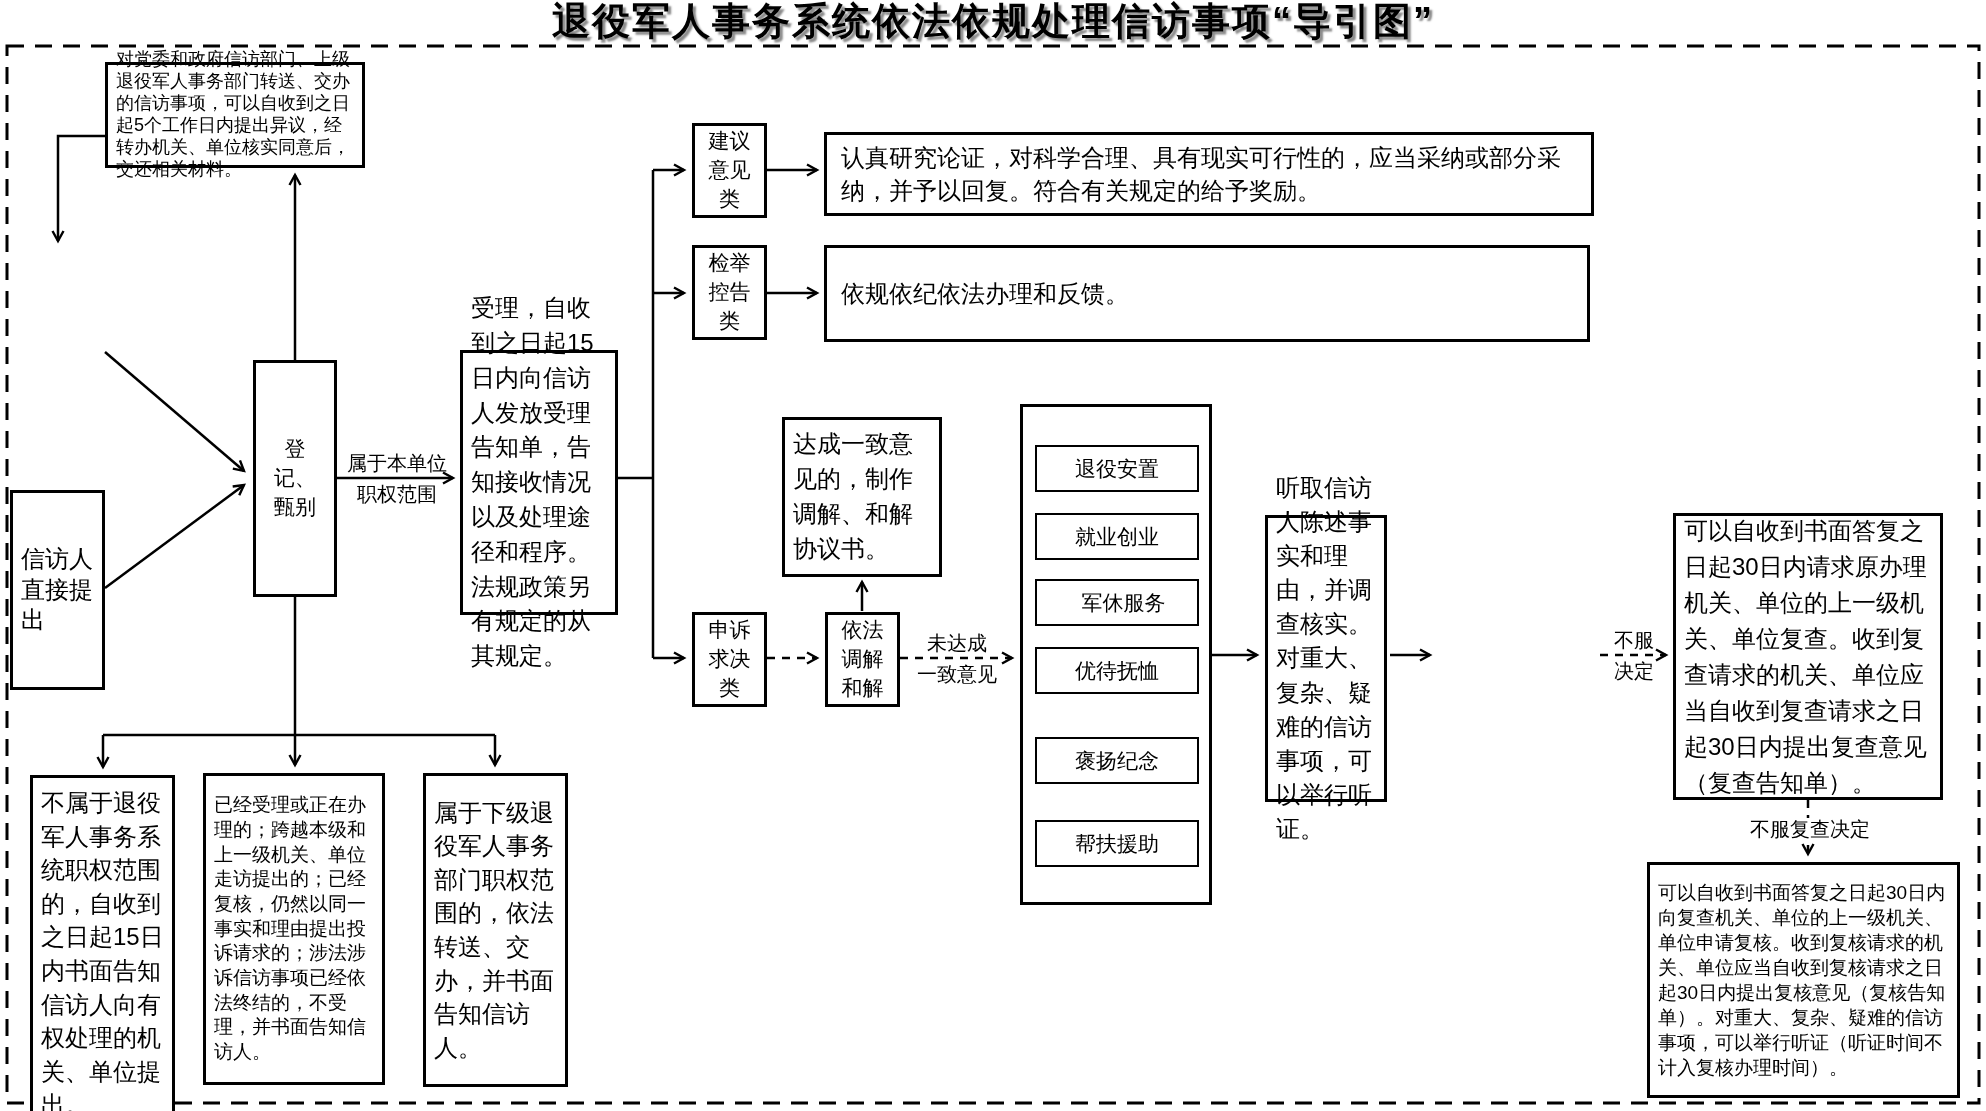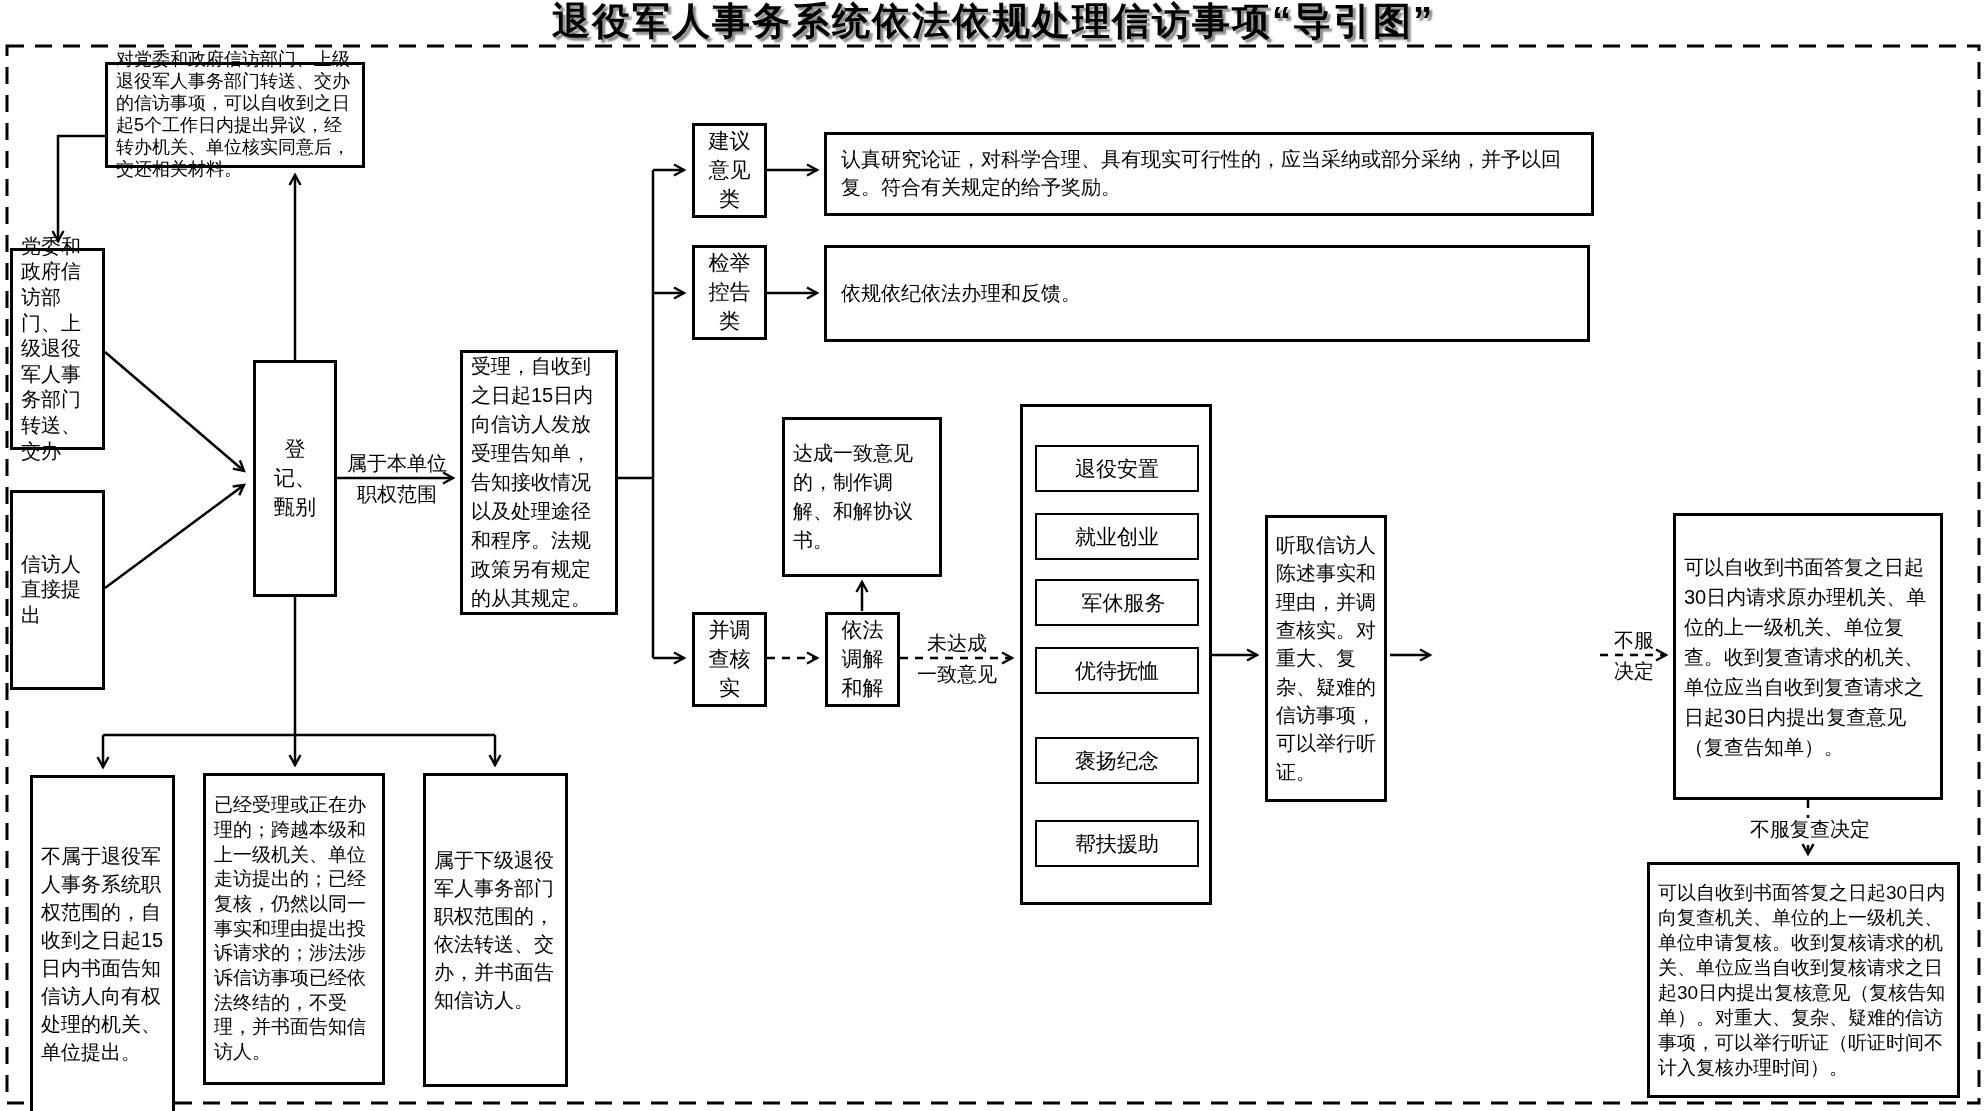--- a/index.html
+++ b/index.html
@@ -18,21 +18,21 @@
     letter-spacing:2px;
     text-shadow:3px 3px 2px #8a8a8a;
   }
   svg.lines{position:absolute;left:0;top:0;z-index:1;}
   .box{
     position:absolute;z-index:2;
     background:#fff;
     border:3px solid #000;
     box-sizing:border-box;
     display:flex;align-items:center;justify-content:center;
-    font-size:20px;line-height:1.38;
+    font-size:24px;line-height:1.38;
     text-align:left;
     padding:6px 8px;
   }
   .box.center{text-align:center;}
   .box.small{font-size:18px;line-height:1.22;}
   .container-box{
     position:absolute;z-index:2;background:#fff;
     border:3px solid #000;box-sizing:border-box;
   }
   .biz-item{
@@ -103,33 +103,32 @@
       <line x1="900" y1="658" x2="1012" y2="658" marker-end="url(#arr)"></line>
 
       <line x1="1600" y1="655" x2="1666" y2="655" marker-end="url(#arr)"></line>
 
       <line x1="1808" y1="800" x2="1808" y2="854" marker-end="url(#arr)"></line>
     </g>
   </svg>
 
   <div class="box small" style="left:105px;top:62px;width:260px;height:106px;">对党委和政府信访部门、上级退役军人事务部门转送、交办的信访事项，可以自收到之日起5个工作日内提出异议，经转办机关、单位核实同意后，交还相关材料。</div>
 
-  <div class="box" style="left:10px;top:248px;width:95px;height:202px;line-height:1.28;">党委和政府信访部门、上级退役军人事务部门转送、交办</div>
 
   <div class="box" style="left:10px;top:490px;width:95px;height:200px;line-height:1.28;">信访人直接提出</div>
 
   <div class="box center" style="left:253px;top:360px;width:84px;height:237px;font-size:21px;">登记、甄别</div>
 
   <div class="box" style="left:460px;top:350px;width:158px;height:265px;line-height:1.45;">受理，自收到之日起15日内向信访人发放受理告知单，告知接收情况以及处理途径和程序。法规政策另有规定的从其规定。</div>
 
   <div class="box center" style="left:692px;top:123px;width:75px;height:95px;font-size:21px;padding:4px;">建议意见类</div>
 
   <div class="box center" style="left:692px;top:245px;width:75px;height:95px;font-size:21px;padding:4px;">检举控告类</div>
 
-  <div class="box center" style="left:692px;top:612px;width:75px;height:95px;font-size:21px;padding:4px;">并调查核实</div>
+  <div class="box center" style="left:692px;top:612px;width:75px;height:95px;font-size:21px;padding:4px;">申诉求决类</div>
 
   <div class="box" style="left:824px;top:132px;width:770px;height:84px;justify-content:flex-start;padding:6px 14px;">认真研究论证，对科学合理、具有现实可行性的，应当采纳或部分采纳，并予以回复。符合有关规定的给予奖励。</div>
 
   <div class="box" style="left:824px;top:245px;width:766px;height:97px;justify-content:flex-start;padding:6px 14px;">依规依纪依法办理和反馈。</div>
 
   <div class="box" style="left:782px;top:417px;width:160px;height:160px;line-height:1.45;">达成一致意见的，制作调解、和解协议书。</div>
 
   <div class="box center" style="left:825px;top:612px;width:75px;height:95px;font-size:21px;padding:4px;">依法调解和解</div>
 
   <div class="container-box" style="left:1020px;top:404px;width:192px;height:501px;">

